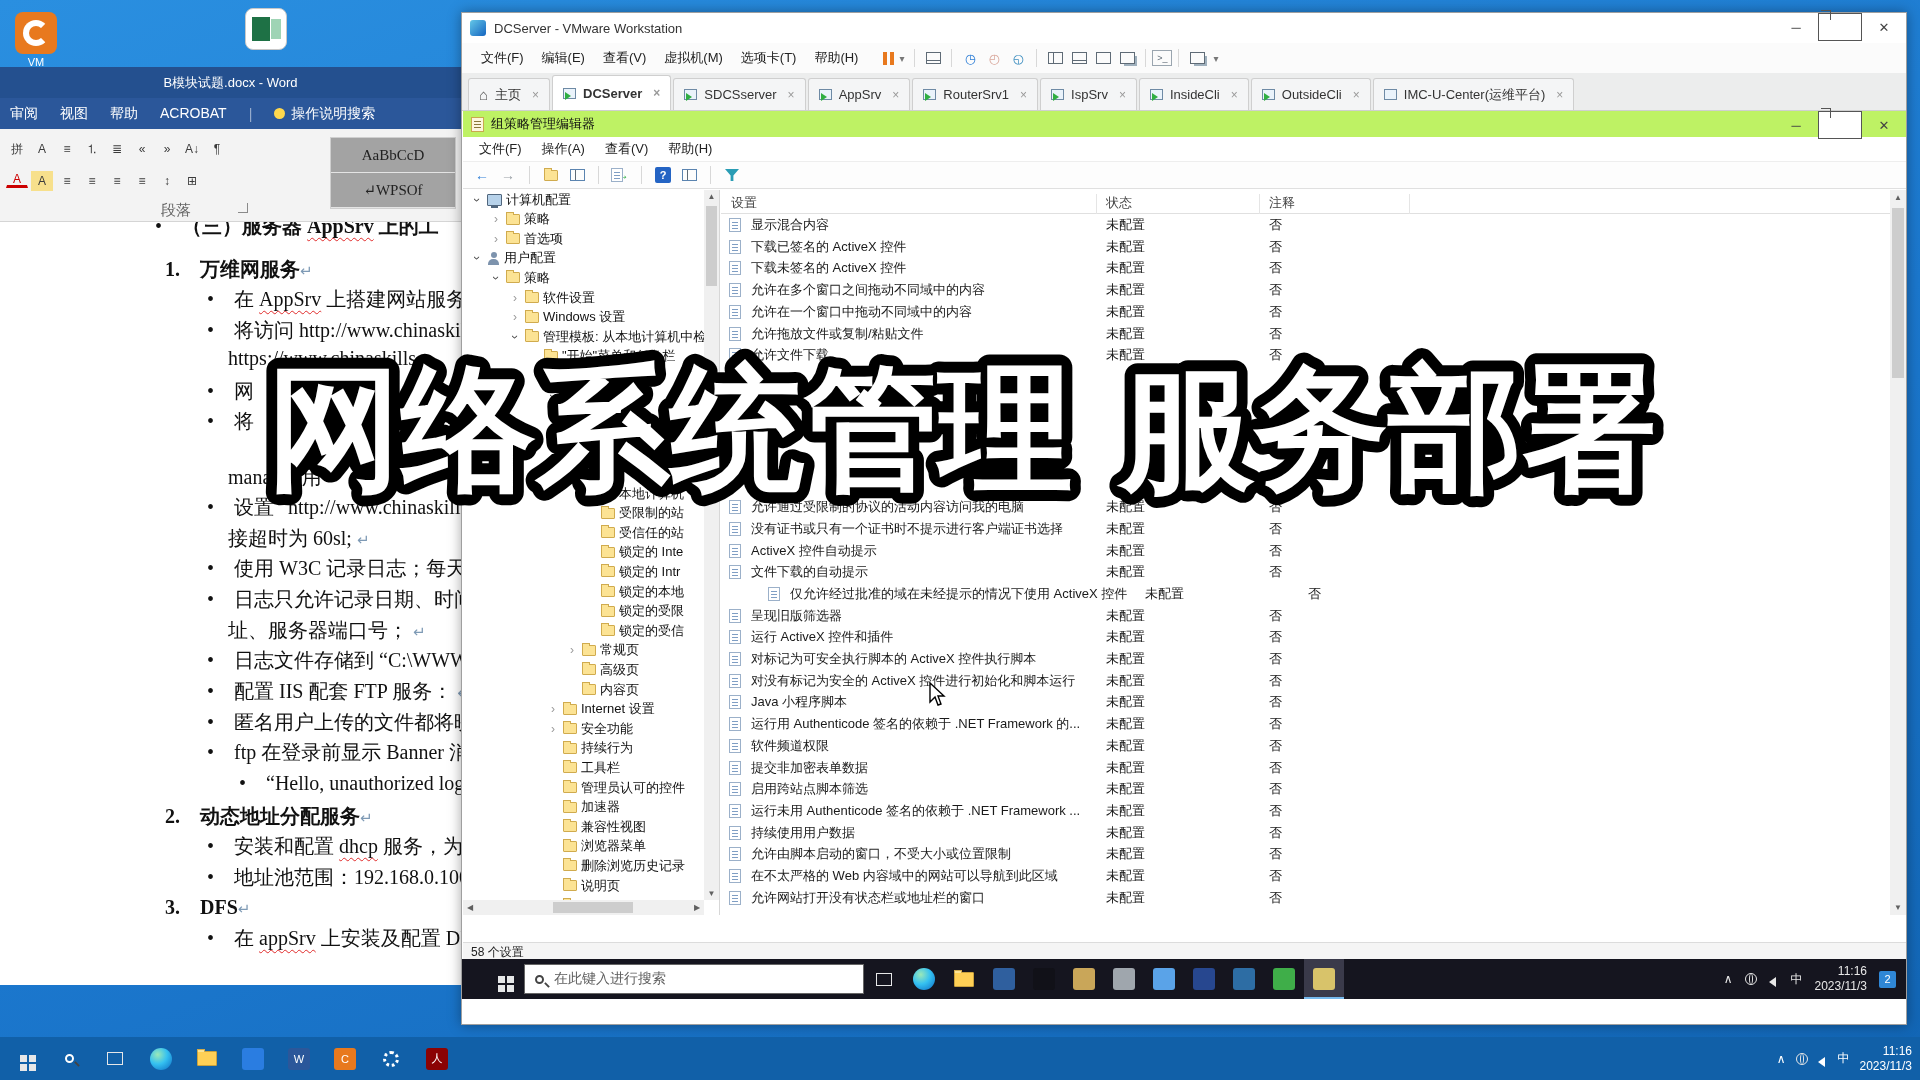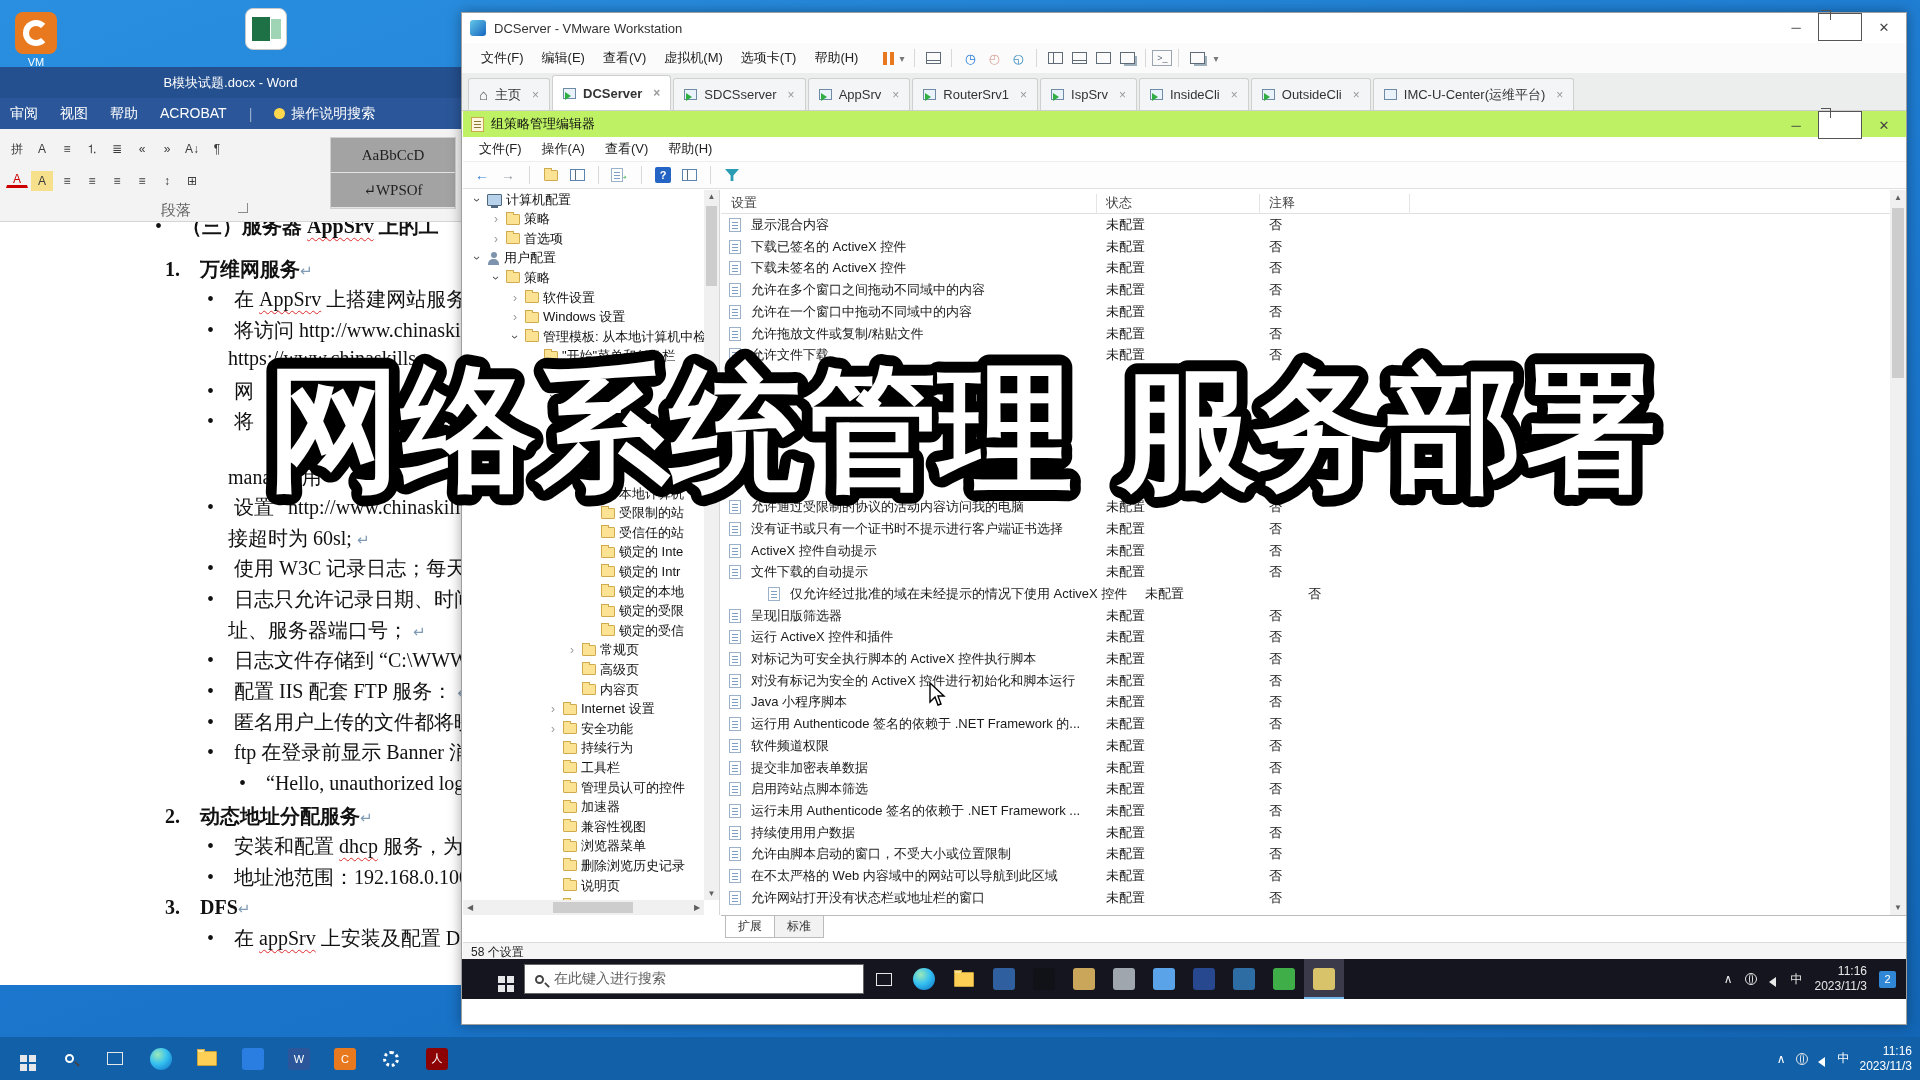--- a/index.html
+++ b/index.html
@@ -749,24 +749,20 @@
             </div>
           </div>
 
         <div class="sb" style="right:0; top:0; width:16px; bottom:0;">
           <span class="arr" style="top:3px;">▲</span>
           <span class="arr" style="bottom:3px;">▼</span>
           <span class="thumb" style="left:2px; right:2px; top:18px; height:170px;"></span>
         </div>
       </div>
     </div>
-    <div class="gpo-foot">
-      <span class="ftab">扩展</span>
-      <span class="ftab">标准</span>
-    </div>
     <div class="gpo-status">
       <span>58 个设置</span>
     </div>
   </div>
 
   <div id="vmbar">
     <div class="vstart">
         <span class="winlogo"></span>
       </div>
     <div class="vsearch">

